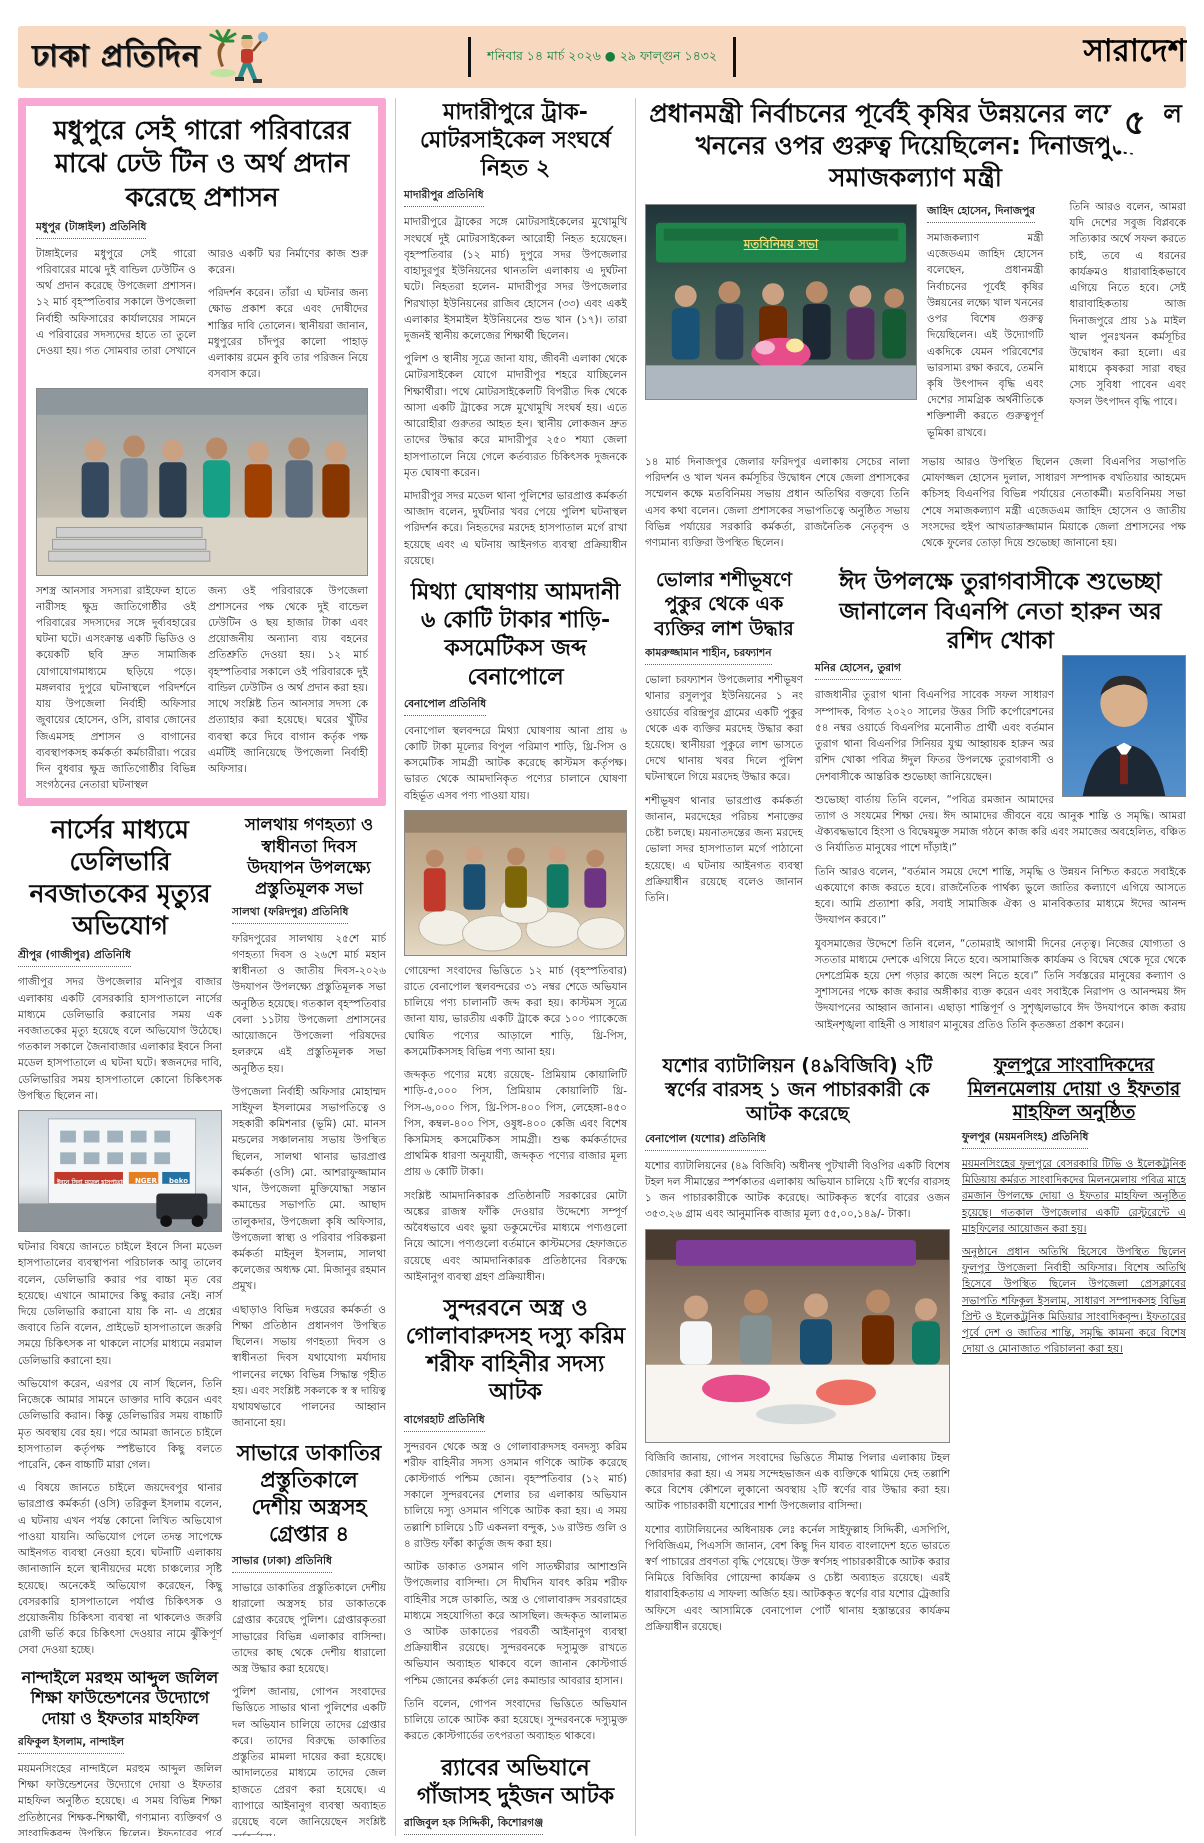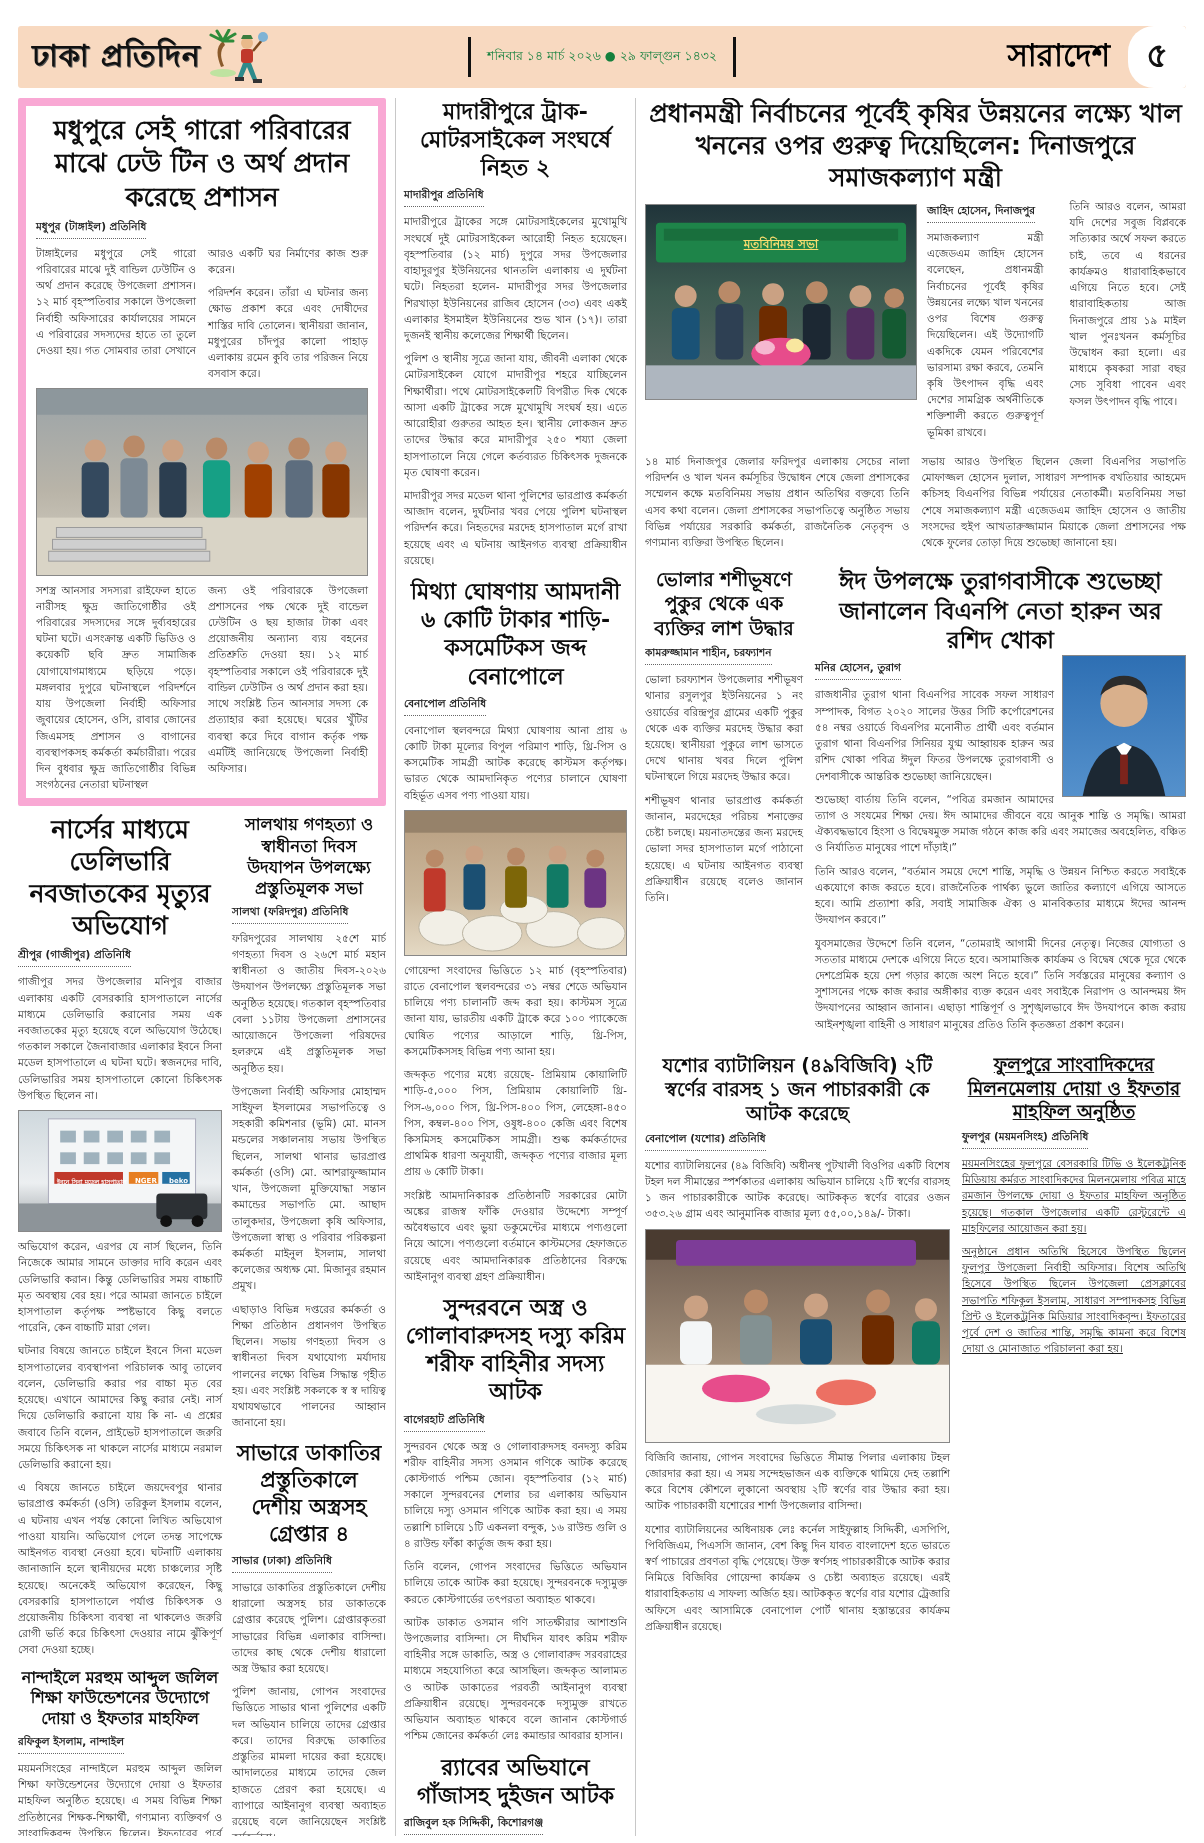--- a/index.html
+++ b/index.html
@@ -22,21 +22,21 @@
     text-shadow:1px 1px 0 #555;
   }
   .mascot{ width:62px; height:58px; margin-top:2px; }
   .date-block{
     position:absolute; left:50%; transform:translateX(-50%);
     display:flex; align-items:center; gap:16px;
   }
   .vbar{ width:3px; height:40px; background:#111; }
   .date-text{ font-size:12.5px; color:#15803d; white-space:nowrap; }
   .section-block{
-    margin-left:auto; display:flex; align-items:center; gap:18px; height:100%;
+    margin-left:auto; display:flex; align-items:center; gap:18px; height:100%;flex-direction:column;
   }
   .section-name{ font-size:31px; font-weight:bold; color:#000; }
   .pageno-tab{
     width:58px; height:100%; background:#fff; border-radius:26px 4px 4px 26px;
     display:flex; align-items:center; justify-content:center;
   }
   .pageno{ font-size:34px; font-weight:bold; color:#111; }
 
   
   .content{
@@ -219,22 +219,22 @@
                 <rect x="146" y="62" width="28" height="12" fill="#2471a3"></rect>
                 <rect x="0" y="94" width="206" height="28" fill="#8d9499"></rect>
                 <rect x="140" y="84" width="52" height="26" rx="4" fill="#2c3034"></rect>
                 <circle cx="150" cy="112" r="6" fill="#111"></circle>
                   <circle cx="182" cy="112" r="6" fill="#111"></circle>
               </svg>
               <span class="ph-label" style="left:38px;top:66px;font-size:6px;color:#fff;">ইবনে সিনা মডেল হাসপাতাল</span>
               <span class="ph-label" style="left:116px;top:66px;font-size:7px;color:#fff;">NGER</span>
               <span class="ph-label" style="left:150px;top:66px;font-size:7px;color:#fff;">beko</span>
             </div>
+            <p class="body">ঘটনার বিষয়ে জানতে চাইলে ইবনে সিনা মডেল হাসপাতালের ব্যবস্থাপনা পরিচালক আবু তালেব বলেন, ডেলিভারি করার পর বাচ্চা মৃত বের হয়েছে। এখানে আমাদের কিছু করার নেই। নার্স দিয়ে ডেলিভারি করানো যায় কি না- এ প্রশ্নের জবাবে তিনি বলেন, প্রাইভেট হাসপাতালে জরুরি সময়ে চিকিৎসক না থাকলে নার্সের মাধ্যমে নরমাল ডেলিভারি করানো হয়।</p>
             <p class="body">অভিযোগ করেন, এরপর যে নার্স ছিলেন, তিনি নিজেকে আমার সামনে ডাক্তার দাবি করেন এবং ডেলিভারি করান। কিন্তু ডেলিভারির সময় বাচ্চাটি মৃত অবস্থায় বের হয়। পরে আমরা জানতে চাইলে হাসপাতাল কর্তৃপক্ষ স্পষ্টভাবে কিছু বলতে পারেনি, কেন বাচ্চাটি মারা গেল।</p>
-            <p class="body">ঘটনার বিষয়ে জানতে চাইলে ইবনে সিনা মডেল হাসপাতালের ব্যবস্থাপনা পরিচালক আবু তালেব বলেন, ডেলিভারি করার পর বাচ্চা মৃত বের হয়েছে। এখানে আমাদের কিছু করার নেই। নার্স দিয়ে ডেলিভারি করানো যায় কি না- এ প্রশ্নের জবাবে তিনি বলেন, প্রাইভেট হাসপাতালে জরুরি সময়ে চিকিৎসক না থাকলে নার্সের মাধ্যমে নরমাল ডেলিভারি করানো হয়।</p>
             <p class="body">এ বিষয়ে জানতে চাইলে জয়দেবপুর থানার ভারপ্রাপ্ত কর্মকর্তা (ওসি) তরিকুল ইসলাম বলেন, এ ঘটনায় এখন পর্যন্ত কোনো লিখিত অভিযোগ পাওয়া যায়নি। অভিযোগ পেলে তদন্ত সাপেক্ষে আইনগত ব্যবস্থা নেওয়া হবে। ঘটনাটি এলাকায় জানাজানি হলে স্থানীয়দের মধ্যে চাঞ্চল্যের সৃষ্টি হয়েছে। অনেকেই অভিযোগ করেছেন, কিছু বেসরকারি হাসপাতালে পর্যাপ্ত চিকিৎসক ও প্রয়োজনীয় চিকিৎসা ব্যবস্থা না থাকলেও জরুরি রোগী ভর্তি করে চিকিৎসা দেওয়ার নামে ঝুঁকিপূর্ণ সেবা দেওয়া হচ্ছে।</p>
           </article>
 
           <article>
             <h2 class="h-nandail">নান্দাইলে মরহুম আব্দুল জলিল শিক্ষা ফাউন্ডেশনের উদ্যোগে দোয়া ও ইফতার মাহফিল</h2>
             <span class="byline">রফিকুল ইসলাম, নান্দাইল</span>
             <p class="body">ময়মনসিংহের নান্দাইলে মরহুম আব্দুল জলিল শিক্ষা ফাউন্ডেশনের উদ্যোগে দোয়া ও ইফতার মাহফিল অনুষ্ঠিত হয়েছে। এ সময় বিভিন্ন শিক্ষা প্রতিষ্ঠানের শিক্ষক-শিক্ষার্থী, গণ্যমান্য ব্যক্তিবর্গ ও সাংবাদিকবৃন্দ উপস্থিত ছিলেন। ইফতারের পূর্বে দেশ ও জাতির শান্তি-সমৃদ্ধি কামনা করে বিশেষ দোয়া ও মোনাজাত পরিচালনা করা হয়।</p>
           </article>
 
         </div>
@@ -298,22 +298,22 @@
         </div>
         <p class="body">গোয়েন্দা সংবাদের ভিত্তিতে ১২ মার্চ (বৃহস্পতিবার) রাতে বেনাপোল স্থলবন্দরের ৩১ নম্বর শেডে অভিযান চালিয়ে পণ্য চালানটি জব্দ করা হয়। কাস্টমস সূত্রে জানা যায়, ভারতীয় একটি ট্রাকে করে ১০০ প্যাকেজে ঘোষিত পণ্যের আড়ালে শাড়ি, থ্রি-পিস, কসমেটিকসসহ বিভিন্ন পণ্য আনা হয়।</p>
         <p class="body">জব্দকৃত পণ্যের মধ্যে রয়েছে- প্রিমিয়াম কোয়ালিটি শাড়ি-৫,০০০ পিস, প্রিমিয়াম কোয়ালিটি থ্রি-পিস-৬,০০০ পিস, থ্রি-পিস-৪০০ পিস, লেহেঙ্গা-৪৫০ পিস, কম্বল-৪০০ পিস, ওষুধ-৪০০ কেজি এবং বিশেষ কিসমিসহ কসমেটিকস সামগ্রী। শুল্ক কর্মকর্তাদের প্রাথমিক ধারণা অনুযায়ী, জব্দকৃত পণ্যের বাজার মূল্য প্রায় ৬ কোটি টাকা।</p>
         <p class="body">সংশ্লিষ্ট আমদানিকারক প্রতিষ্ঠানটি সরকারের মোটা অঙ্কের রাজস্ব ফাঁকি দেওয়ার উদ্দেশ্যে সম্পূর্ণ অবৈধভাবে এবং ভুয়া ডকুমেন্টের মাধ্যমে পণ্যগুলো নিয়ে আসে। পণ্যগুলো বর্তমানে কাস্টমসের হেফাজতে রয়েছে এবং আমদানিকারক প্রতিষ্ঠানের বিরুদ্ধে আইনানুগ ব্যবস্থা গ্রহণ প্রক্রিয়াধীন।</p>
       </article>
 
       <article>
         <h2>সুন্দরবনে অস্ত্র ও গোলাবারুদসহ দস্যু করিম শরীফ বাহিনীর সদস্য আটক</h2>
         <span class="byline">বাগেরহাট প্রতিনিধি</span>
         <p class="body">সুন্দরবন থেকে অস্ত্র ও গোলাবারুদসহ বনদস্যু করিম শরীফ বাহিনীর সদস্য ওসমান গণিকে আটক করেছে কোস্টগার্ড পশ্চিম জোন। বৃহস্পতিবার (১২ মার্চ) সকালে সুন্দরবনের শেলার চর এলাকায় অভিযান চালিয়ে দস্যু ওসমান গণিকে আটক করা হয়। এ সময় তল্লাশি চালিয়ে ১টি একনলা বন্দুক, ১৬ রাউন্ড গুলি ও ৪ রাউন্ড ফাঁকা কার্তুজ জব্দ করা হয়।</p>
+        <p class="body">আটক ডাকাত ওসমান গণি সাতক্ষীরার আশাশুনি উপজেলার বাসিন্দা। সে দীর্ঘদিন যাবৎ করিম শরীফ বাহিনীর সঙ্গে ডাকাতি, অস্ত্র ও গোলাবারুদ সরবরাহের মাধ্যমে সহযোগিতা করে আসছিল। জব্দকৃত আলামত ও আটক ডাকাতের পরবর্তী আইনানুগ ব্যবস্থা প্রক্রিয়াধীন রয়েছে। সুন্দরবনকে দস্যুমুক্ত রাখতে অভিযান অব্যাহত থাকবে বলে জানান কোস্টগার্ড পশ্চিম জোনের কর্মকর্তা লেঃ কমান্ডার আবরার হাসান।</p>
         <p class="body">তিনি বলেন, গোপন সংবাদের ভিত্তিতে অভিযান চালিয়ে তাকে আটক করা হয়েছে। সুন্দরবনকে দস্যুমুক্ত করতে কোস্টগার্ডের তৎপরতা অব্যাহত থাকবে।</p>
-        <p class="body">আটক ডাকাত ওসমান গণি সাতক্ষীরার আশাশুনি উপজেলার বাসিন্দা। সে দীর্ঘদিন যাবৎ করিম শরীফ বাহিনীর সঙ্গে ডাকাতি, অস্ত্র ও গোলাবারুদ সরবরাহের মাধ্যমে সহযোগিতা করে আসছিল। জব্দকৃত আলামত ও আটক ডাকাতের পরবর্তী আইনানুগ ব্যবস্থা প্রক্রিয়াধীন রয়েছে। সুন্দরবনকে দস্যুমুক্ত রাখতে অভিযান অব্যাহত থাকবে বলে জানান কোস্টগার্ড পশ্চিম জোনের কর্মকর্তা লেঃ কমান্ডার আবরার হাসান।</p>
       </article>
 
       <article>
         <h2>র‍্যাবের অভিযানে গাঁজাসহ দুইজন আটক</h2>
         <span class="byline">রাজিবুল হক সিদ্দিকী, কিশোরগঞ্জ</span>
         
         
       </article>
 
     </section>

